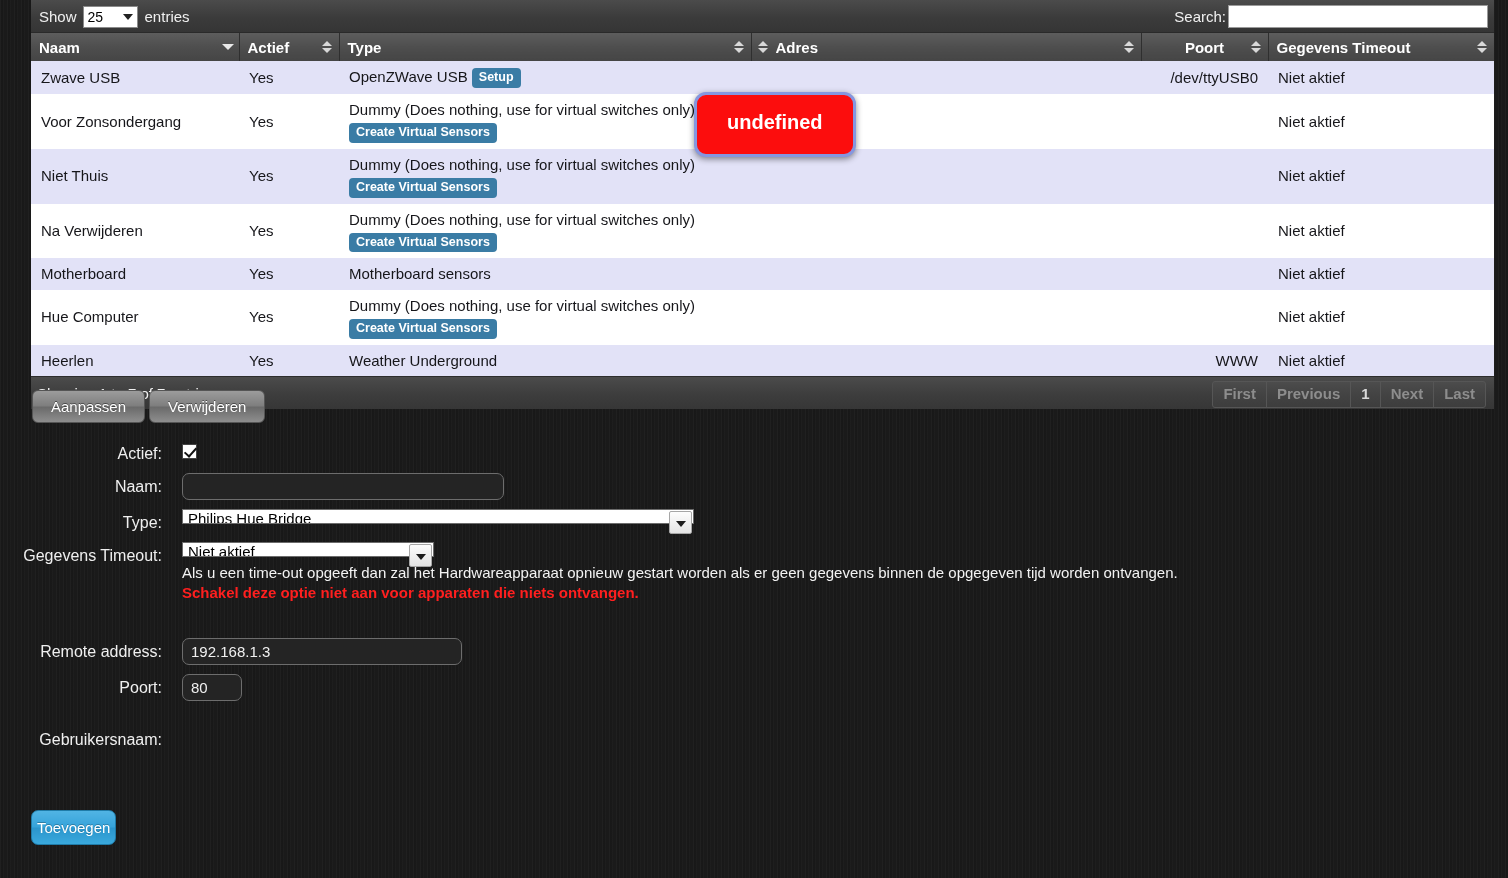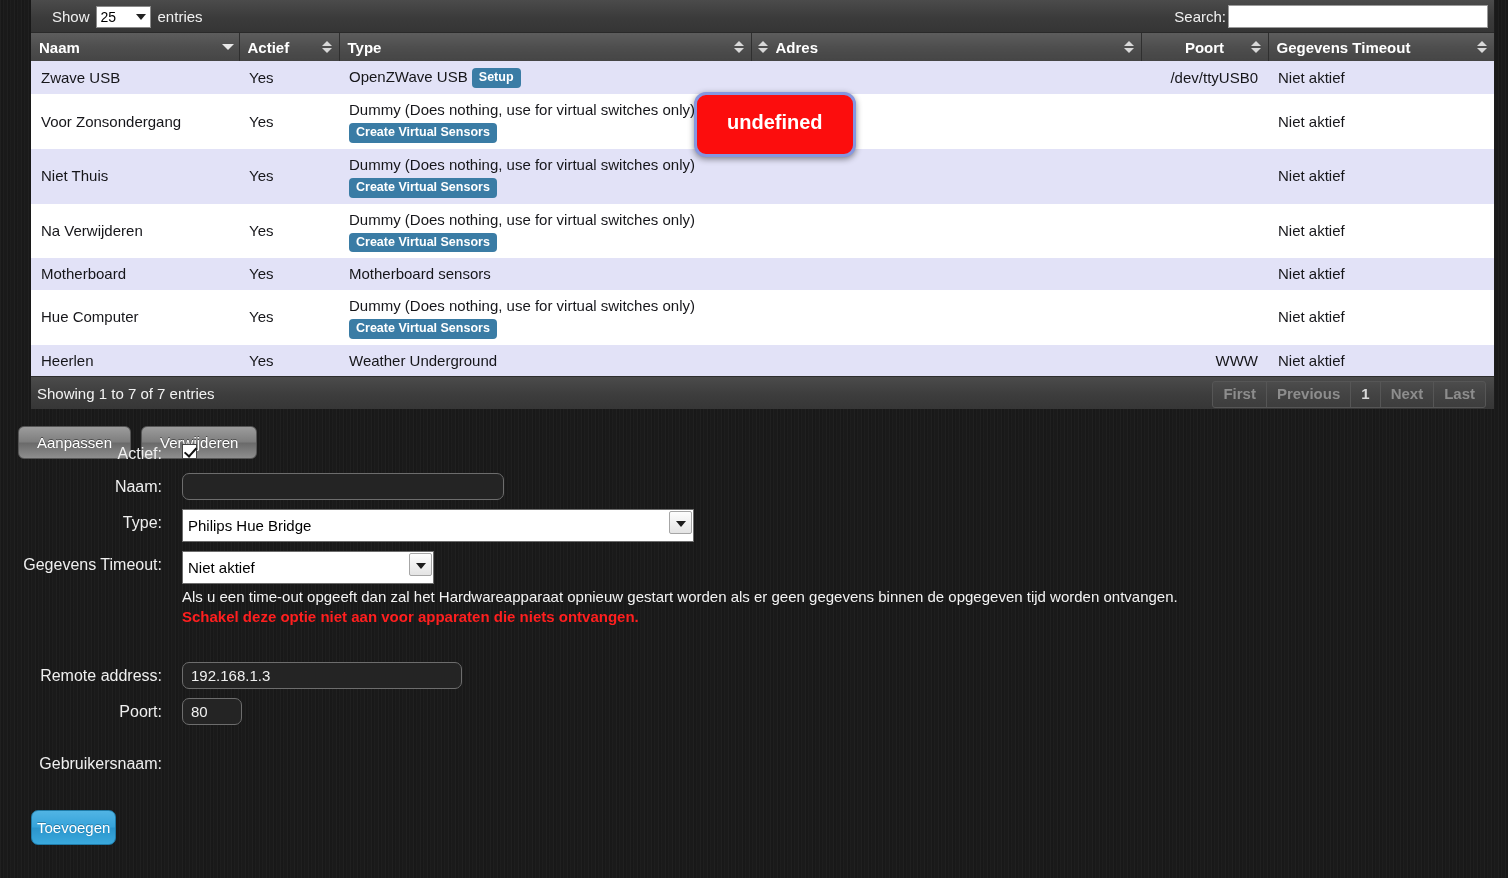--- a/index.html
+++ b/index.html
@@ -36,21 +36,21 @@
 
   
   .dt-top {
     position: relative;
     height: 33px;
     background: linear-gradient(to bottom, #4b4b4b 0%, #3b3b3b 55%, #353535 100%);
     border-bottom: 1px solid #2a2a2a;
   }
   .dt-length {
     position: absolute;
-    left: 21px; top: 0;
+    left: 8px; top: 0;
     height: 33px;
     display: flex; align-items: center;
     color: #f0f0f0;
     font-size: 15px;
     white-space: nowrap;
   }
   .dt-length .lbl-pre { margin-right: 6px; }
   .dt-length .lbl-post { margin-left: 7px; }
   select.length-select {
     appearance: none; -webkit-appearance: none;
@@ -195,22 +195,22 @@
     border-right: 1px solid #565656;
     cursor: default;
     line-height: 1.35;
   }
   .dt-paging .pg:last-child { border-right: none; }
   .dt-paging .pg.cur { color: #d9d9d9; }
 
   
   .action-row {
     position: absolute;
-    left: 18px; top: 390px;
-    display: flex; gap: 10px; margin-top: 36px;
+    left: 32px; top: 390px;
+    display: flex; gap: 4px;
   }
   .btn-grey {
     background: linear-gradient(to bottom, #9c9c9c 0%, #7e7e7e 48%, #6a6a6a 52%, #8e8e8e 100%);
     color: #ffffff;
     border: 1px solid #555;
     border-radius: 6px;
     padding: 7px 18px;
     font-size: 15px;
     font-family: "Liberation Sans", sans-serif;
     text-shadow: 0 -1px 0 rgba(0,0,0,0.45);
@@ -274,21 +274,21 @@
     border: solid #111;
     border-width: 0 2.2px 2.2px 0;
     transform: rotate(42deg);
   }
 
   select.white-select {
     appearance: none; -webkit-appearance: none;
     background: #ffffff;
     color: #000;
     border: 1px solid #6c6c6c;
-    height: 33px;
+    height: 15px;
     font-family: "Liberation Sans", sans-serif;
     font-size: 15px;
     padding: 0 28px 0 5px;
     border-radius: 0;
   }
   select.sel-type { width: 512px; }
   select.sel-timeout { width: 252px; }
   .sel-wrap { position: relative; display: inline-block; }
   .sel-wrap .btn-caret {
     position: absolute;

